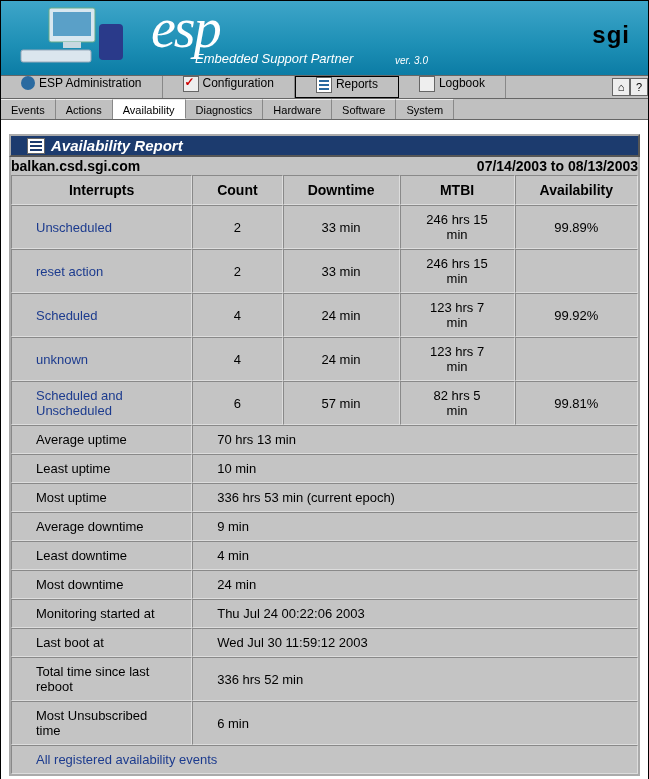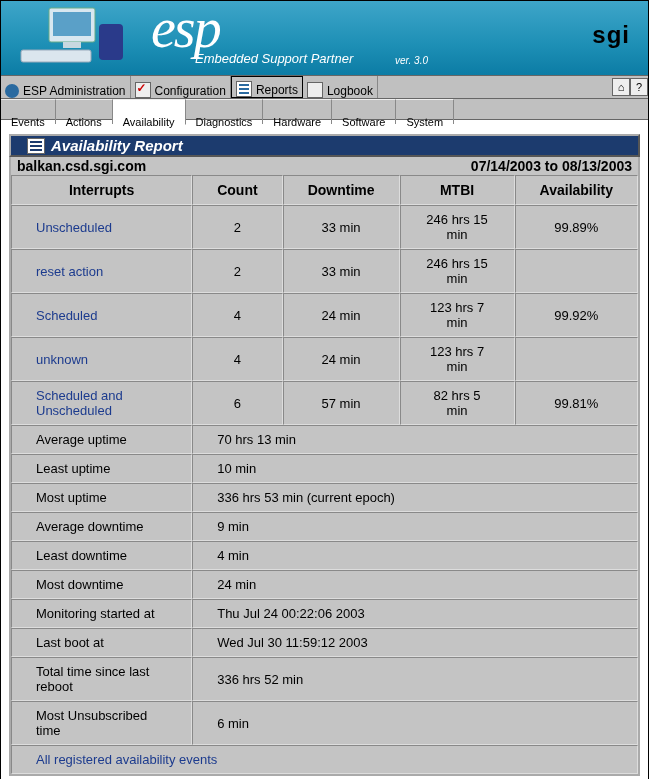--- a/index.html
+++ b/index.html
@@ -6,40 +6,40 @@
   .page{width:649px;border:1px solid #000;box-sizing:border-box}
   
   .banner{height:74px;background:linear-gradient(#3ea5c9,#1d8fb5 60%,#0c7ca5);position:relative;color:#fff}
   .banner .computer-icon{position:absolute;left:18px;top:5px;width:110px;height:60px}
   .banner .esp-logo{position:absolute;left:150px;top:-5px;font-size:56px;font-style:italic;font-weight:300;font-family:Georgia,serif;letter-spacing:-2px}
   .banner .subtitle{position:absolute;left:194px;top:50px;font-size:13px;font-style:italic}
   .banner .ver{position:absolute;left:394px;top:54px;font-size:10px;font-style:italic}
   .banner .sgi{position:absolute;right:18px;top:20px;color:#000;font-size:24px;font-weight:bold;letter-spacing:1px}
   
   .toolbar{display:flex;align-items:center;background:#c0c0c0;border-top:1px solid #666;border-bottom:1px solid #666;height:22px;font-size:12px}
-  .toolbar .titem{display:flex;align-items:flex-end;gap:4px;padding:0 4px;height:100%;border-right:1px solid #888;white-space:nowrap}
+  .toolbar .titem{display:flex;align-items:flex-start;gap:4px;padding:0 20px;height:100%;border-right:1px solid #888;white-space:nowrap}
   .toolbar .titem.selected{border:1px solid #000;box-sizing:border-box}
   .toolbar .spacer{flex:1}
   .toolbar .roundicon{width:14px;height:14px;border-radius:50%;background:#2a6aa0;display:inline-block}
   .toolbar .checkicon{width:14px;height:14px;background:#eee;border:1px solid #666;display:inline-block;position:relative}
   .toolbar .checkicon::after{content:"✓";position:absolute;left:1px;top:-2px;color:#c00;font-size:12px;font-weight:bold}
   .toolbar .listicon{width:14px;height:14px;background:#fff;border:1px solid #666;display:inline-block;position:relative}
   .toolbar .listicon::before{content:"";position:absolute;left:2px;right:2px;top:2px;height:2px;background:#2a6aa0;box-shadow:0 4px 0 #2a6aa0,0 8px 0 #2a6aa0}
   .toolbar .bookicon{width:14px;height:14px;background:#eee;border:1px solid #666;display:inline-block}
   .toolbar .homeicon,.toolbar .helpicon{width:16px;height:16px;border:1px solid #666;background:#eee;display:inline-block;text-align:center;font-size:11px;line-height:16px}
   
   .tabs{display:flex;background:#c0c0c0;height:20px;font-size:11px;border-bottom:1px solid #666}
-  .tab{padding:12px 10px;border-right:1px solid #888;border-top:1px solid #eee;line-height:20px;white-space:nowrap}
+  .tab{padding:0 10px;border-right:1px solid #888;border-top:1px solid #eee;line-height:20px;white-space:nowrap}
   .tab.selected{background:#fff;border-bottom:1px solid #fff}
   
   .report-wrap{padding:14px 8px}
   .report-title-bar{background:#1c3b6e;color:#fff;font-weight:bold;font-style:italic;font-size:15px;padding:1px 16px;border:2px outset #aaa;display:flex;align-items:center;gap:6px}
   .report-title-bar .ticon{width:16px;height:14px;background:#fff;border:1px solid #666;display:inline-block;position:relative}
   .report-title-bar .ticon::before{content:"";position:absolute;left:2px;right:2px;top:2px;height:2px;background:#1c3b6e;box-shadow:0 4px 0 #1c3b6e,0 8px 0 #1c3b6e}
-  .host-row{display:flex;justify-content:space-between;font-size:14px;font-weight:bold;padding:1px 6px;border-left:2px solid #aaa;border-right:2px solid #aaa;background:#c4c4c4}
+  .host-row{display:flex;justify-content:space-between;font-size:14px;font-weight:bold;padding:1px 0;border-left:2px solid #aaa;border-right:2px solid #aaa;background:#c4c4c4}
   table.rep{width:100%;border-collapse:separate;border-spacing:0;background:#c4c4c4;font-size:13px;border-left:2px solid #aaa;border-right:2px solid #aaa;border-bottom:2px solid #aaa}
   table.rep th,table.rep td{border:1px inset #ddd;padding:6px 24px;text-align:left;vertical-align:middle}
   table.rep th{text-align:center;font-weight:bold;font-size:14px}
   table.rep td.center{text-align:center}
   table.rep a,.linklike{color:#1c3b8e;text-decoration:none}
   .indent{padding-left:28px}
   .footer-link{padding:10px 8px;border:1px inset #ddd}
 </style>
 </head>
 <body>

